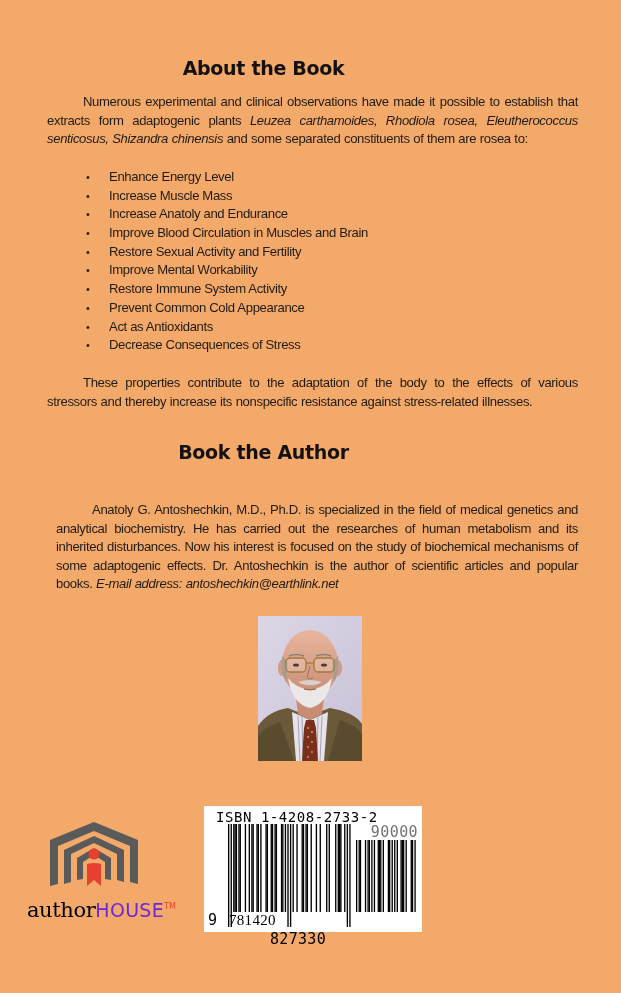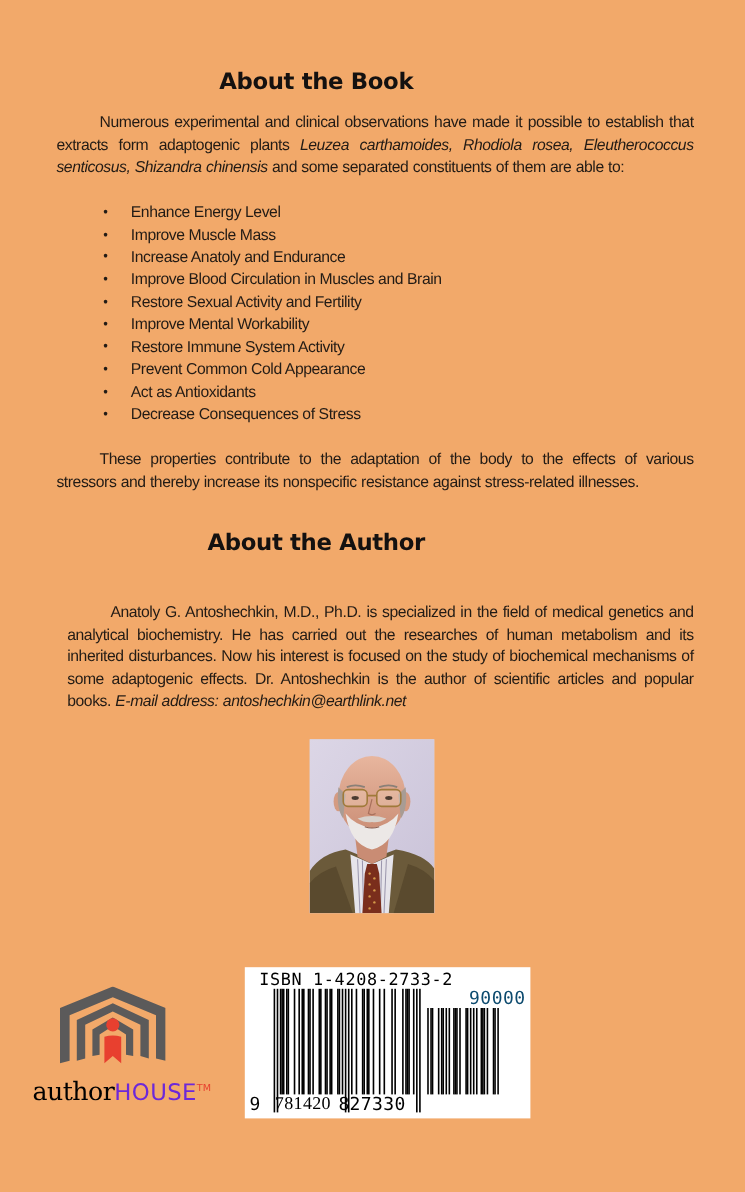--- a/index.html
+++ b/index.html
@@ -97,73 +97,73 @@
     font-family: "DejaVu Sans", sans-serif;
     font-size: 8px;
     color: #E8402F;
     vertical-align: 8px;
     font-weight: normal;
   }
 
   .barcode-box {
     position: absolute;
     left: 204px; top: 806px;
-    width: 238px; height: 126px;
+    width: 218px; height: 126px;
     background: #ffffff;
   }
   .barcode-box svg { position: absolute; left: 0; top: 0; }
   .isbn-text {
     position: absolute;
     left: 12px; top: 3px;
     font-family: "DejaVu Sans Mono", "Liberation Mono", monospace;
     font-size: 14px;
     letter-spacing: 0.55px;
     line-height: 16px;
     color: #000;
     white-space: nowrap;
   }
   .addon-text {
     position: absolute;
     right: 4px; top: 18px;
     font-family: "DejaVu Sans Mono", "Liberation Mono", monospace;
     font-size: 15px;
     letter-spacing: 0.4px;
     line-height: 17px;
-    color: #0c4a6e;
+    color: #737373;
   }
   .ean-digit {
     position: absolute;
     top: 106px;
     font-family: "DejaVu Sans Mono", "Liberation Mono", monospace;
     font-size: 15px;
     line-height: 17px;
     color: #000;
     white-space: nowrap;
   }
   #ean-first { left: 4px; }
   #ean-left { left: 25px; letter-spacing: 0.3px; font-family: Liberation Serif, serif; }
-  #ean-right { left: 78px; letter-spacing: 0.3px; }
+  #ean-right { left: 66px; letter-spacing: 0.3px; margin-top: 19px; }
 </style>
 </head>
 <body>
 
 <div class="page">
 
   <h2 class="heading" id="h-book">About the Book</h2>
 
-  <p class="para" id="p-intro"><span class="indent"></span><span>Numerous experimental and clinical observations have made it possible to establish that extracts form adaptogenic plants </span><em>Leuzea carthamoides, Rhodiola rosea, Eleutherococcus senticosus, Shizandra chinensis</em><span> and some separated constituents of them are able to:</span></p>
+  <p class="para" id="p-intro"><span class="indent"></span><span>Numerous experimental and clinical observations have made it possible to establish that extracts form adaptogenic plants </span><em>Leuzea carthamoides, Rhodiola rosea, Eleutherococcus senticosus, Shizandra chinensis</em><span> and some separated constituents of them are rosea to:</span></p>
 
   <ul class="bullets" id="benefit-list">
       <li>
         <span class="dot">•</span>
         <span>Enhance Energy Level</span>
       </li>
       <li>
         <span class="dot">•</span>
-        <span>Improve Muscle Mass</span>
+        <span>Increase Muscle Mass</span>
       </li>
       <li>
         <span class="dot">•</span>
         <span>Increase Anatoly and Endurance</span>
       </li>
       <li>
         <span class="dot">•</span>
         <span>Improve Blood Circulation in Muscles and Brain</span>
       </li>
       <li>
@@ -187,21 +187,21 @@
         <span>Act as Antioxidants</span>
       </li>
       <li>
         <span class="dot">•</span>
         <span>Decrease Consequences of Stress</span>
       </li>
     </ul>
 
   <p class="para" id="p-props"><span class="indent"></span><span>These properties contribute to the adaptation of the body to the effects of various stressors and thereby increase its nonspecific resistance against stress-related illnesses.</span></p>
 
-  <h2 class="heading" id="h-author">About the Author</h2>
+  <h2 class="heading" id="h-author">Book the Author</h2>
 
   <p class="para" id="p-author"><span class="indent"></span><span>Anatoly G. Antoshechkin, M.D., Ph.D. is specialized in the field of medical genetics and analytical biochemistry. He has carried out the researches of human metabolism and its inherited disturbances. Now his interest is focused on the study of biochemical mechanisms of some adaptogenic effects. Dr. Antoshechkin is the author of scientific articles and popular books. </span><em>E-mail address:</em> <em>antoshechkin@earthlink.net</em></p>
 
   <div class="photo" title="Author portrait: bald man with glasses, white beard, tweed jacket and patterned tie">
     <svg width="104" height="145" viewBox="0 0 104 145">
       <defs>
         <linearGradient id="bg" x1="0" y1="0" x2="1" y2="1">
           <stop offset="0" stop-color="#dcd6e6"></stop>
           <stop offset="1" stop-color="#c9c2d8"></stop>
         </linearGradient>

